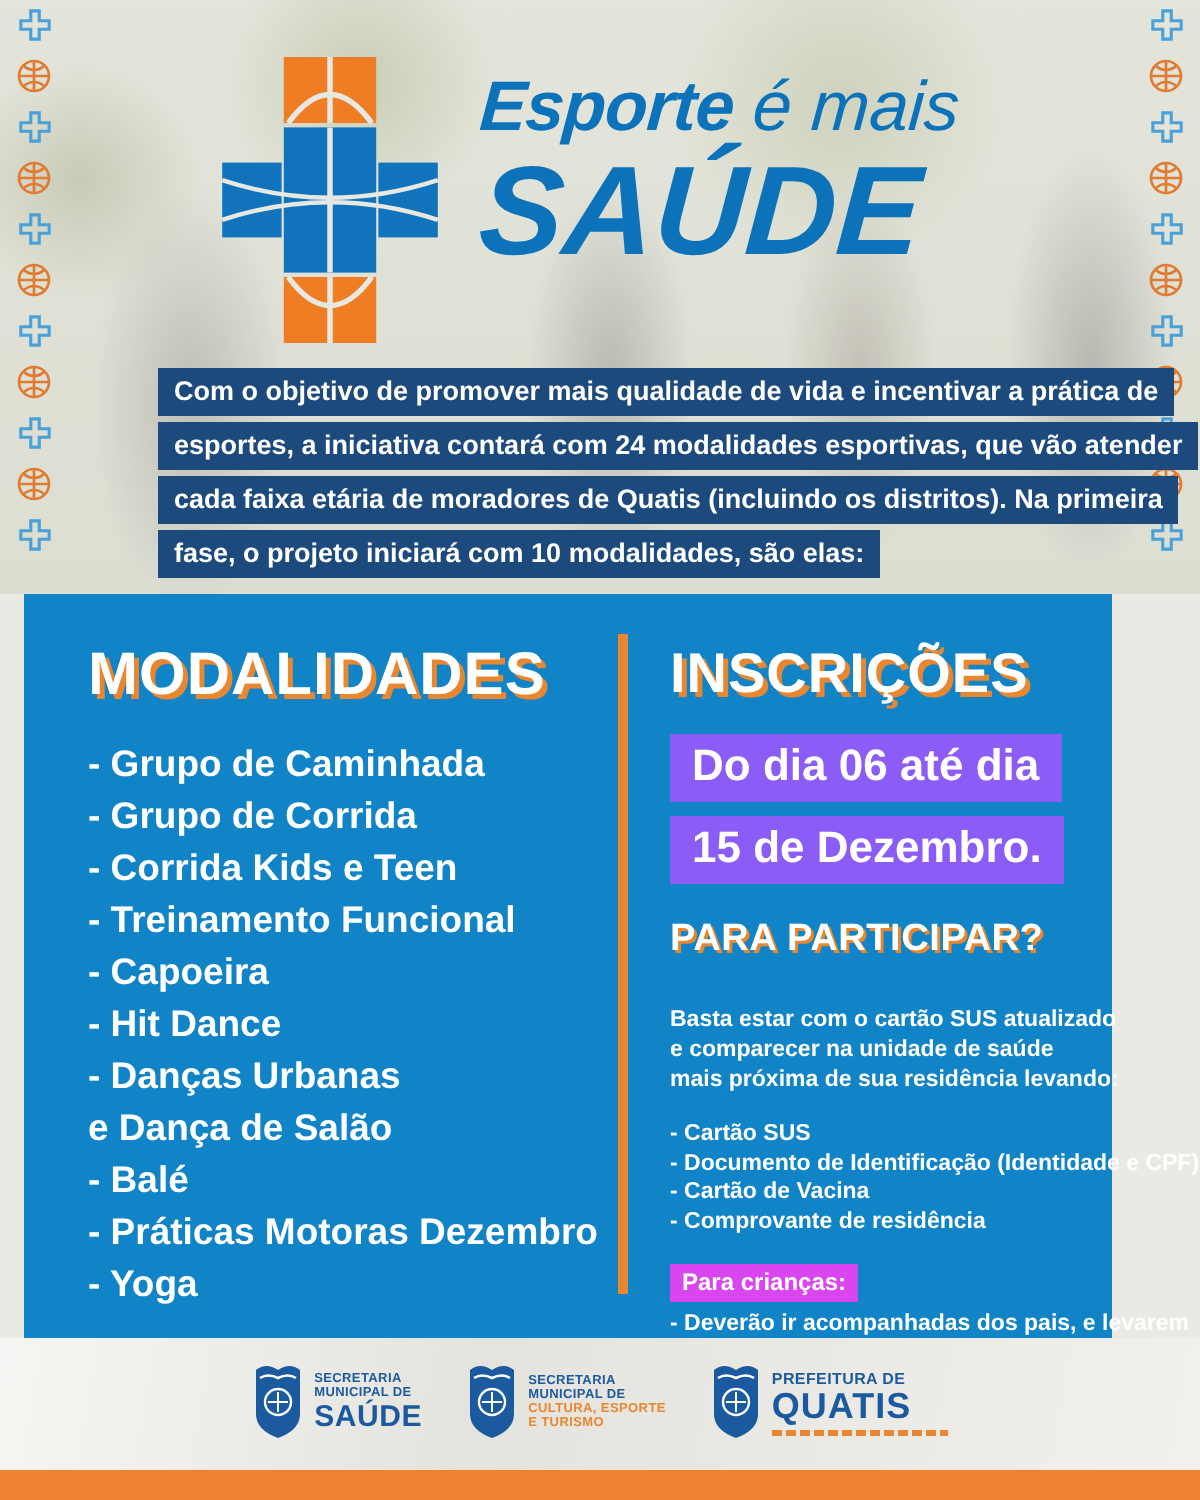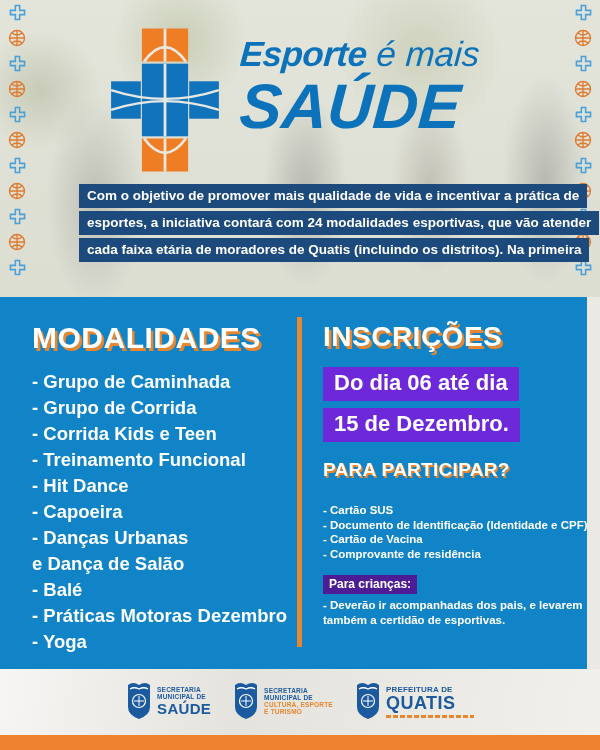--- a/index.html
+++ b/index.html
@@ -31,36 +31,36 @@
   .title-line1{font-size:35px;white-space:nowrap;transform:skewX(-4deg);}
   .title-line1 .t-bold{font-weight:bold;letter-spacing:-.5px;}
   .title-line1 .t-light{font-weight:500;}
   .title-line2{font-size:63px;font-weight:bold;letter-spacing:0px;margin-top:-4px;transform:skewX(-4deg);white-space:nowrap;}
 
   .intro{position:absolute;left:55px;top:184px;width:520px;margin-left:24px;}
   .intro-line{display:inline-block;background:#1d4a7c;color:#fff;font-weight:bold;font-size:13.5px;
     padding:4px 8px 5px 8px;margin-bottom:3px;white-space:nowrap;}
 
   
-  .main-blue{position:absolute;left:0;top:297px;width:587px;height:372px;background:#1184c7;}
+  .main-blue{position:absolute;left:12px;top:297px;width:544px;height:372px;background:#1184c7;}
   .divider{position:absolute;left:297px;top:20px;width:5px;height:330px;background:#e8872f;}
 
   .col-left{position:absolute;left:32px;top:24px;width:260px;color:#fff;}
   .h-shadow{color:#fff;text-shadow:2.5px 2.5px 0 #e8872f;font-weight:bold;}
   .mod-heading{font-size:30px;letter-spacing:.5px;margin:0 0 14px 0;}
   .mod-list{list-style:none;margin:0;padding:0;font-size:18.5px;font-weight:bold;line-height:26px;white-space:nowrap;}
 
   .col-right{position:absolute;left:323px;top:24px;width:265px;color:#fff;}
   .insc-heading{font-size:28px;letter-spacing:.5px;margin:0 0 14px 0;}
-  .date-box{display:inline-block;background:#6d28d9;color:#fff;font-weight:bold;font-size:22px;
+  .date-box{display:inline-block;background:#8b5cf6;color:#fff;font-weight:bold;font-size:22px;
     padding:3px 11px 5px 11px;margin-bottom:7px;white-space:nowrap;}
   .part-heading{font-size:19px;letter-spacing:.3px;margin:10px 0 22px 0;text-shadow:1.5px 1.5px 0 #e8872f;font-weight:bold;}
   .part-lines{font-size:11.5px;font-weight:bold;line-height:15px;}
   .doc-list{list-style:none;margin:12px 0 0 0;padding:0;font-size:11.5px;font-weight:bold;line-height:14.5px;white-space:nowrap;}
-  .criancas-tag{display:inline-block;background:#4c1d95;color:#fff;font-weight:bold;font-size:12px;
+  .criancas-tag{display:inline-block;background:#d946ef;color:#fff;font-weight:bold;font-size:12px;
     padding:2px 6px 3px 6px;margin-top:14px;}
   .criancas-lines{font-size:11.5px;font-weight:bold;line-height:15px;margin-top:4px;}
 
   
   .footer{position:absolute;left:0;top:669px;width:600px;height:66px;
     background:linear-gradient(100deg, rgba(255,255,255,.6), rgba(225,223,217,.5) 40%, rgba(245,244,240,.7)),#e9e7e2;
     display:flex;align-items:center;justify-content:center;gap:22px;}
   .gov-logo{display:flex;align-items:center;gap:5px;}
   .gov-text{color:#1b5a9e;line-height:1.05;}
   .gov-small{font-size:6.5px;font-weight:bold;letter-spacing:.2px;}
@@ -203,50 +203,56 @@
 
     <div class="title-block">
       <div class="title-line1"><span class="t-bold">Esporte</span><span class="t-light"> é mais</span></div>
       <div class="title-line2">SAÚDE</div>
     </div>
 
     <div class="intro">
       <span class="intro-line">Com o objetivo de promover mais qualidade de vida e incentivar a prática de</span><br>
       <span class="intro-line">esportes, a iniciativa contará com 24 modalidades esportivas, que vão atender</span><br>
       <span class="intro-line">cada faixa etária de moradores de Quatis (incluindo os distritos). Na primeira</span><br>
+      <span class="intro-line">fase, o projeto iniciará com 10 modalidades, são elas:</span>
     </div>
   </div>
 
   <div class="main-blue">
     <div class="divider"></div>
 
     <div class="col-left">
       <h2 class="mod-heading h-shadow">MODALIDADES</h2>
       <ul class="mod-list">
         <li>- Grupo de Caminhada</li>
         <li>- Grupo de Corrida</li>
         <li>- Corrida Kids e Teen</li>
         <li>- Treinamento Funcional</li>
+        <li>- Capoeira</li>
         <li>- Hit Dance</li>
-        <li>- Capoeira</li>
         <li>- Danças Urbanas</li>
         <li>e Dança de Salão</li>
         <li>- Balé</li>
         <li>- Práticas Motoras Dezembro</li>
         <li>- Yoga</li>
       </ul>
     </div>
 
     <div class="col-right">
       <h2 class="insc-heading h-shadow">INSCRIÇÕES</h2>
       <div><span class="date-box">Do dia 06 até dia</span></div>
       <div><span class="date-box">15 de Dezembro.</span></div>
 
       <h3 class="part-heading">PARA PARTICIPAR?</h3>
 
+      <div class="part-lines">
+        <div>Basta estar com o cartão SUS atualizado</div>
+        <div>e comparecer na unidade de saúde</div>
+        <div>mais próxima de sua residência levando:</div>
+      </div>
 
       <ul class="doc-list">
         <li>- Cartão SUS</li>
         <li>- Documento de Identificação (Identidade e CPF)</li>
         <li>- Cartão de Vacina</li>
         <li>- Comprovante de residência</li>
       </ul>
 
       <div><span class="criancas-tag">Para crianças:</span></div>
       <div class="criancas-lines">

